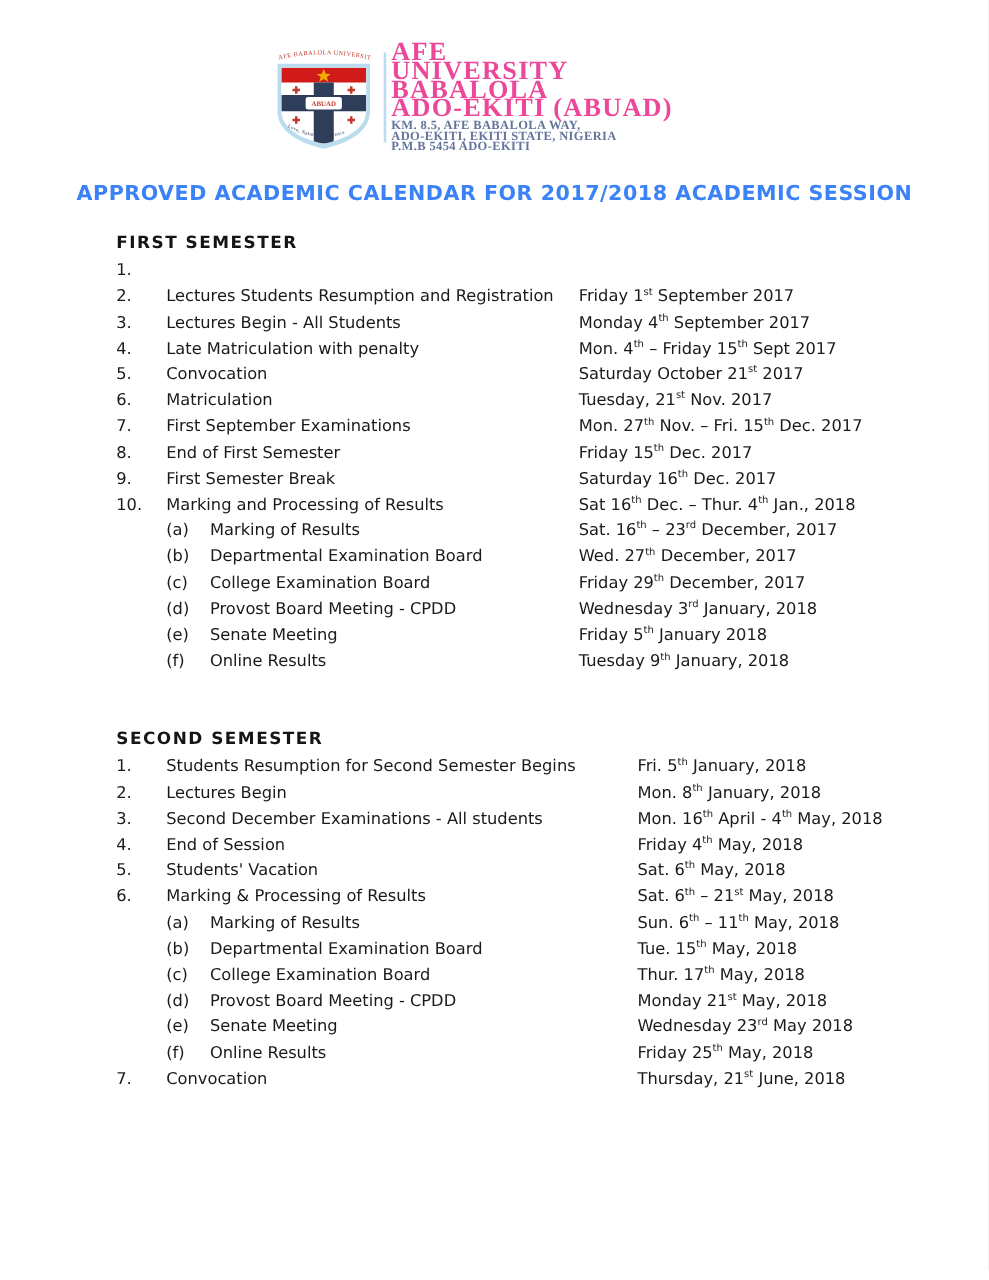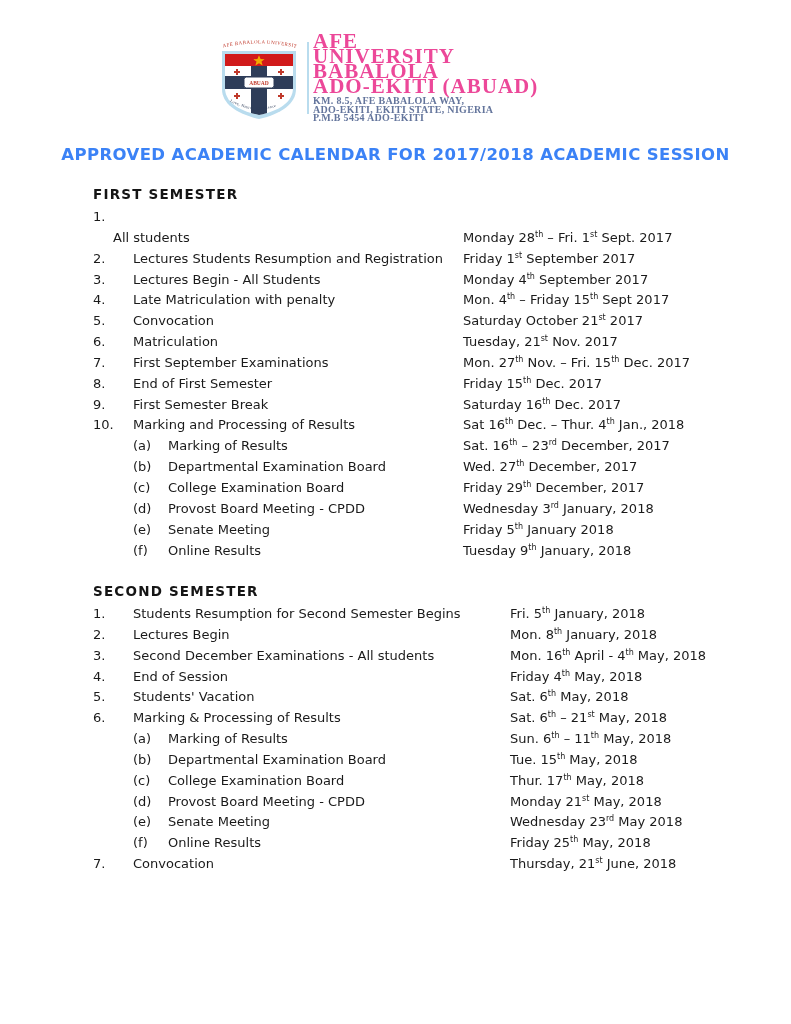--- a/index.html
+++ b/index.html
@@ -129,24 +129,20 @@
 
   <div class="doc-title">APPROVED ACADEMIC CALENDAR FOR 2017/2018 ACADEMIC SESSION</div>
 
   <div class="section" id="sec-first">
     <div class="sec-heading">FIRST SEMESTER</div>
     <div>
         <div class="row">
           <span class="num">1.</span>
         </div>
         <div class="row">
-          <span class="label indent">All students</span>
-          <span class="date">Monday 28<sup>th</sup> – Fri. 1<sup>st</sup> Sept. 2017</span>
-        </div>
-        <div class="row">
           <span class="num">2.</span>
           <span class="label">Lectures Students Resumption and Registration</span>
           <span class="date">Friday 1<sup>st</sup> September 2017</span>
         </div>
         <div class="row">
           <span class="num">3.</span>
           <span class="label">Lectures Begin - All Students</span>
           <span class="date">Monday 4<sup>th</sup> September 2017</span>
         </div>
         <div class="row">

